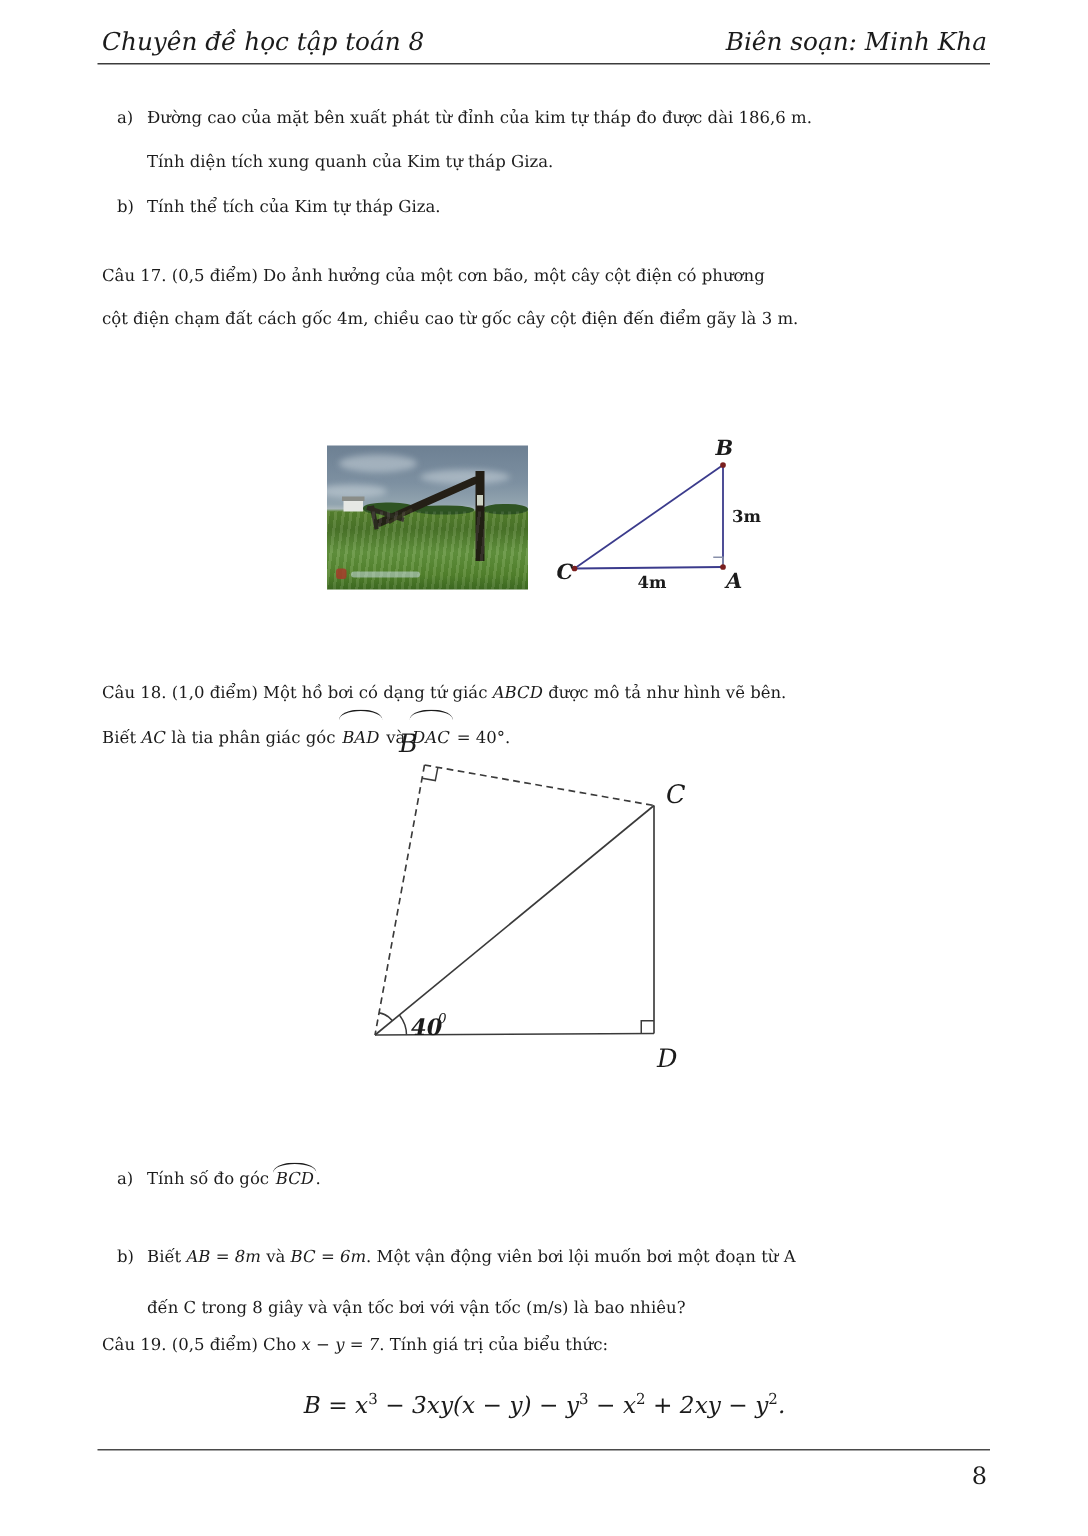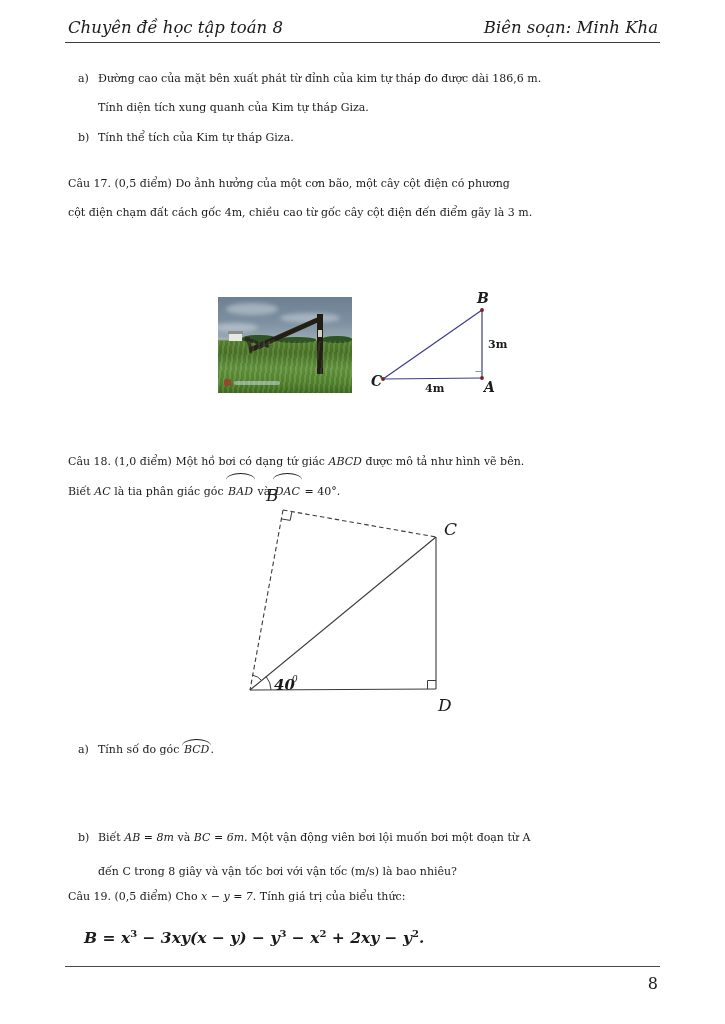--- a/index.html
+++ b/index.html
@@ -126,32 +126,32 @@
       <path d="M 43 203.9 A 21 21 0 0 0 38.2 190.7"></path>
       <path d="M 33.6 194.5 A 15 15 0 0 0 24.7 189.2"></path>
     </g>
     <text x="38" y="15" font-size="17" font-style="italic" fill="#1b1b1b">B</text>
     <text x="216" y="49" font-size="17" font-style="italic" fill="#1b1b1b">C</text>
     <text x="210" y="225" font-size="17" font-style="italic" fill="#1b1b1b">D</text>
     <text x="46" y="204" font-size="15" font-weight="bold" font-style="italic" fill="#1b1b1b">40</text>
     <text x="64" y="196" font-size="9" font-style="italic" fill="#1b1b1b">0</text>
   </svg>
 
-  <div class="item body-text" style="top:743px;">
+  <div class="item body-text" style="top:779px;">
     <div class="line"><span class="marker">a)</span><span>Tính số đo góc </span><span class="hat">BCD</span><span>.</span></div>
   </div>
   <div class="item body-text" style="top:821px;line-height:34px;">
     <div class="line"><span class="marker">b)</span><span>Biết </span><span class="it">AB = 8m</span><span> và </span><span class="it">BC = 6m</span><span>. Một vận động viên bơi lội muốn bơi một đoạn từ A</span></div>
     <div class="line indent2">đến C trong 8 giây và vận tốc bơi với vận tốc (m/s) là bao nhiêu?</div>
   </div>
 
   <div class="abs body-text" style="left:68px;top:890px;">
     <div class="line"><span class="bold">Câu 19.</span><span> (0,5 điểm) Cho </span><span class="it">x − y = 7</span><span>. Tính giá trị của biểu thức:</span></div>
   </div>
 
-  <div class="abs formula line" style="left:84px;top:928px;width:590px;font-weight:bold;">
+  <div class="abs formula line" style="left:68px;top:928px;width:590px;text-align:center;">
     <span>B = x</span><span class="sup">3</span><span> − 3xy(x − y) − y</span><span class="sup">3</span><span> − x</span><span class="sup">2</span><span> + 2xy − y</span><span class="sup">2</span><span>.</span>
   </div>
 
   <div class="rule" style="top:966px;border-top-color:#4a4a4a;"></div>
   <div class="abs body-text" style="right:67px;top:974px;font-size:16px;">8</div>
 
 </div>
 
 </body></html>

